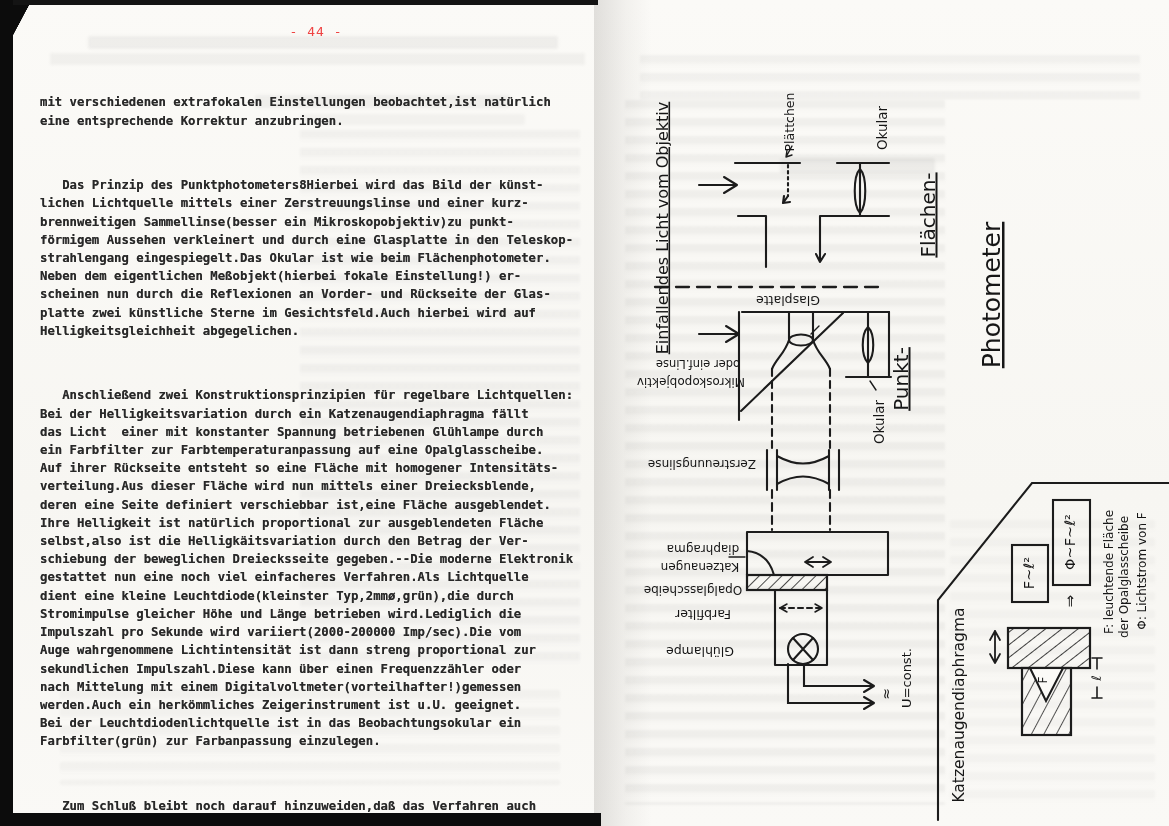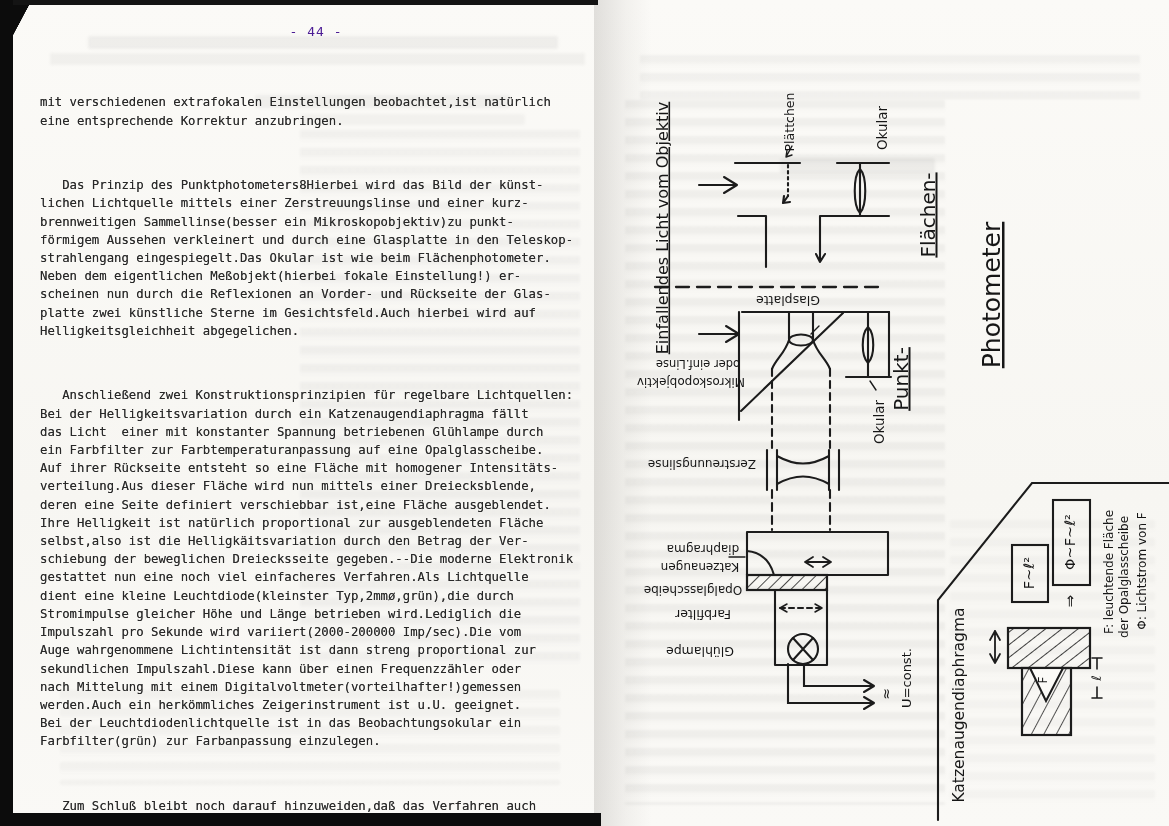--- a/index.html
+++ b/index.html
@@ -11,25 +11,25 @@
   
   .edge-left{position:absolute;left:0;top:0;width:13px;height:826px;background:#0c0c0c;}
   .edge-corner{position:absolute;left:0;top:0;width:34px;height:50px;background:linear-gradient(118deg,#0c0c0c 52%,rgba(0,0,0,0) 53%);}
   .edge-top{position:absolute;left:13px;top:0;width:585px;height:5px;background:#141414;}
   .edge-bottom{position:absolute;left:13px;top:813px;width:588px;height:13px;background:#0c0c0c;}
   
   .gutter{position:absolute;left:594px;top:0;width:58px;height:826px;
     background:linear-gradient(90deg,rgba(70,64,58,0.15),rgba(70,64,58,0.05) 55%,rgba(70,64,58,0));}
   
   .pageno{position:absolute;left:40px;top:24px;width:552px;text-align:center;
-    font-family:"DejaVu Sans Mono","Liberation Mono",monospace;font-size:13px;color:#4c1d95;letter-spacing:1px;}
+    font-family:"DejaVu Sans Mono","Liberation Mono",monospace;font-size:13px;color:#ef4444;letter-spacing:1px;}
   .typewriter{position:absolute;left:40px;top:57px;width:552px;
     font-family:"DejaVu Sans Mono","Liberation Mono",monospace;font-size:12.3px;line-height:18.2px;
     color:#282828;white-space:pre-wrap;text-shadow:0 0 0.5px rgba(45,45,45,0.65);}
-  .typewriter p{margin:0 0 10px 0;}
+  .typewriter p{margin:0 0 10px 0;font-weight:bold;}
   
   .bleed{position:absolute;filter:blur(1.2px);pointer-events:none;
     background:repeating-linear-gradient(180deg,rgba(105,105,105,0.12) 0 8px,rgba(105,105,105,0.03) 8px 12px,rgba(0,0,0,0) 12px 18px);}
   .bleed-bar{position:absolute;filter:blur(1.4px);pointer-events:none;background:rgba(110,110,110,0.16);border-radius:2px;}
   
   .diagram-svg{position:absolute;left:599px;top:0;}
   svg text{font-family:"DejaVu Sans",sans-serif;fill:#161616;}
 </style>
 </head>
 <body>

